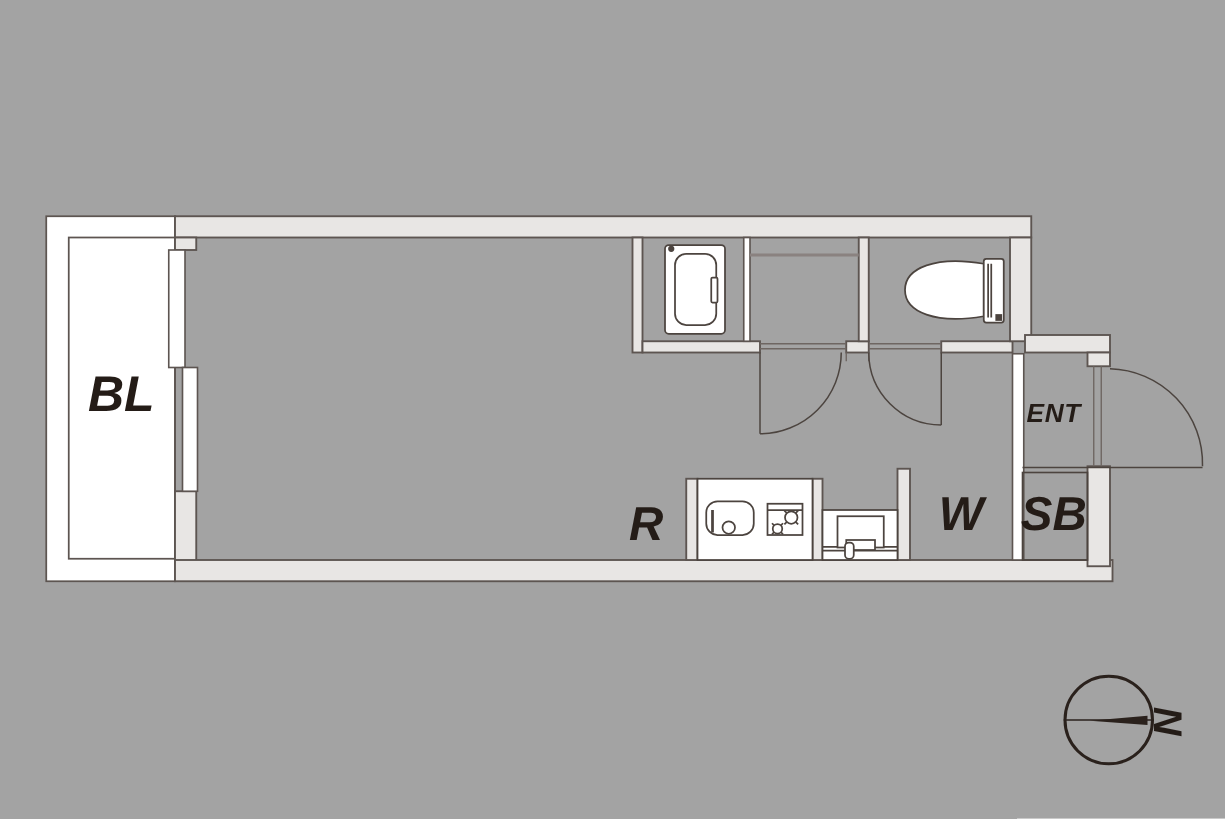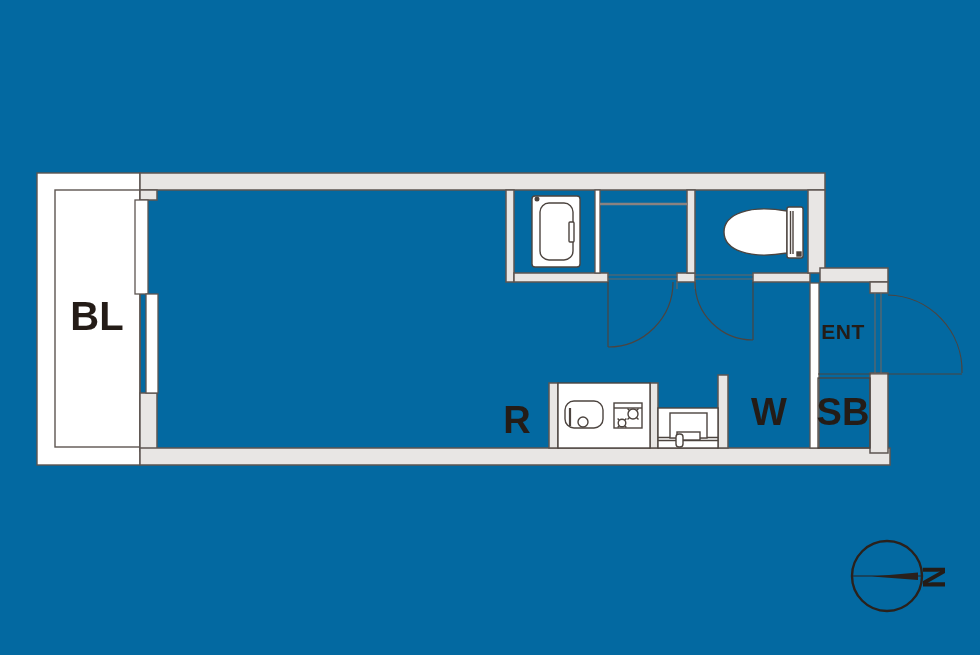--- a/index.html
+++ b/index.html
@@ -1,17 +1,17 @@
 <!DOCTYPE html>
 <html><head>
 <meta charset="utf-8">
 <style>
   html,body{margin:0;padding:0;background:#ffffff;}
-  .plan-wrap{position:relative;width:980px;height:655px;background:#0369a1;overflow:hidden;
-    font-family:"Liberation Sans", sans-serif;}
+  .plan-wrap{position:relative;width:980px;height:655px;background:#a3a3a3;overflow:hidden;
+    font-family:"Liberation Sans", sans-serif;font-style:italic;}
   svg{display:block;}
   .walls rect{stroke-width:1.5;}
   .thinwall{stroke-width:1.3;}
   .fix{fill:#ffffff;stroke-width:1.4;}
   .swing{fill:none;stroke-width:1.2;}
   .track{stroke-width:1.1;}
   .room-label{font-weight:700;font-size:38px;}
   .room-label.bl{font-size:40px;}
   .ent-label{font-weight:700;font-size:21px;letter-spacing:0.5px;}
   .north-label{font-weight:700;font-size:32px;}

